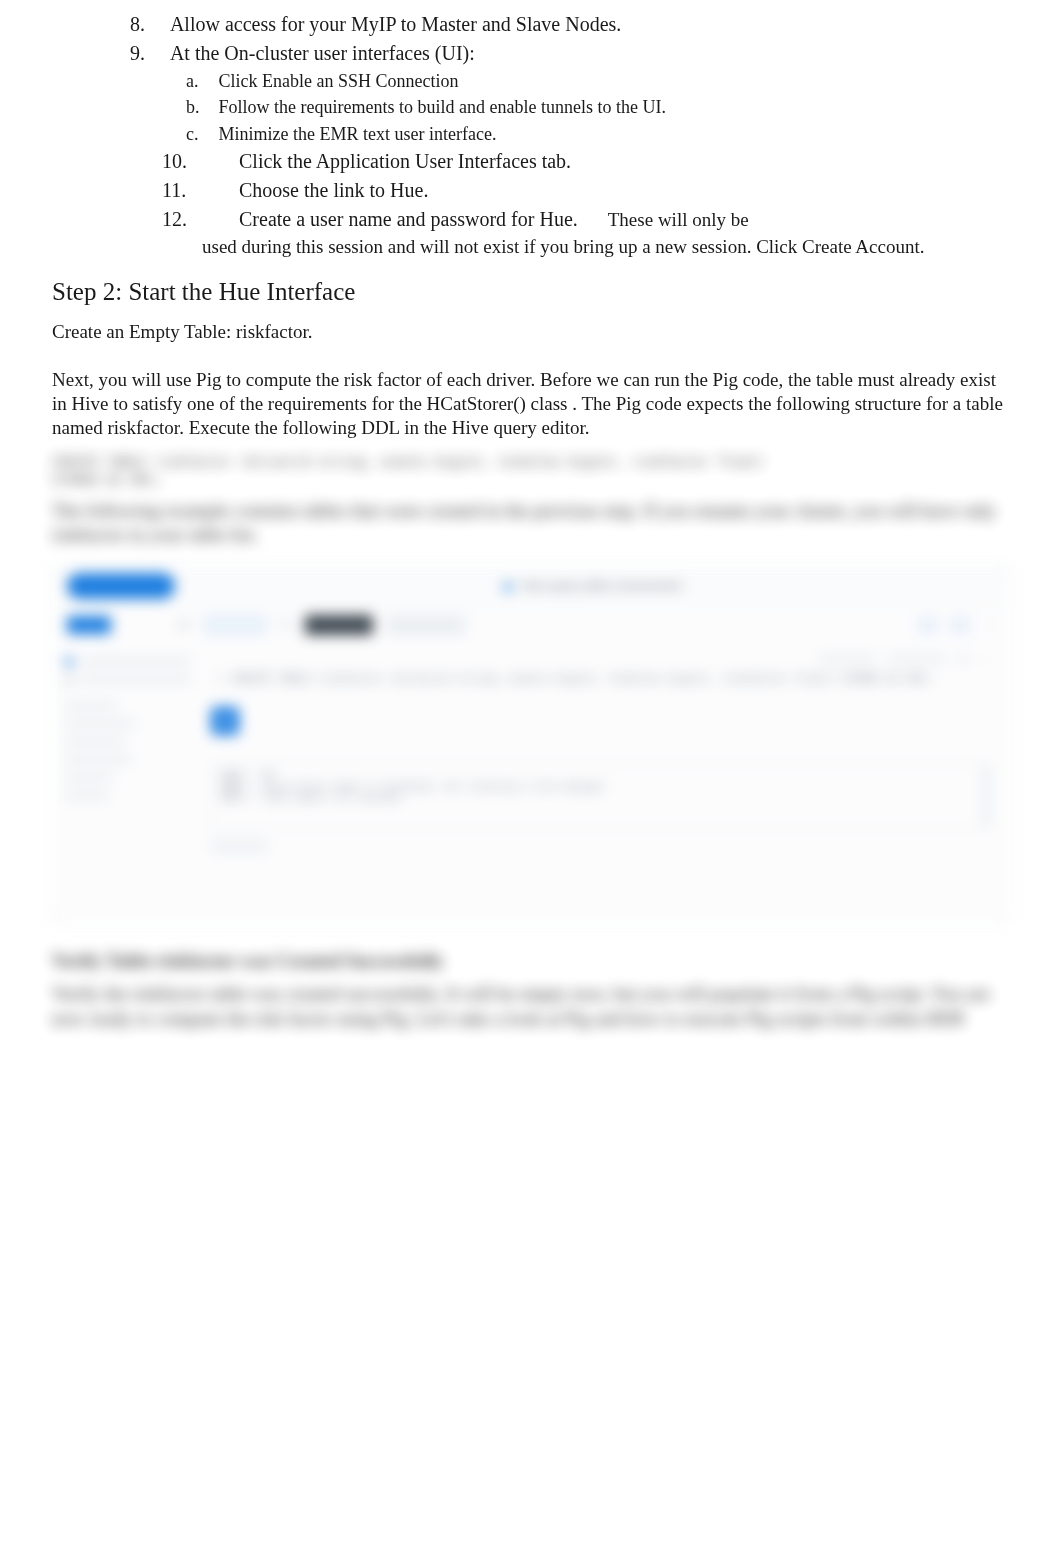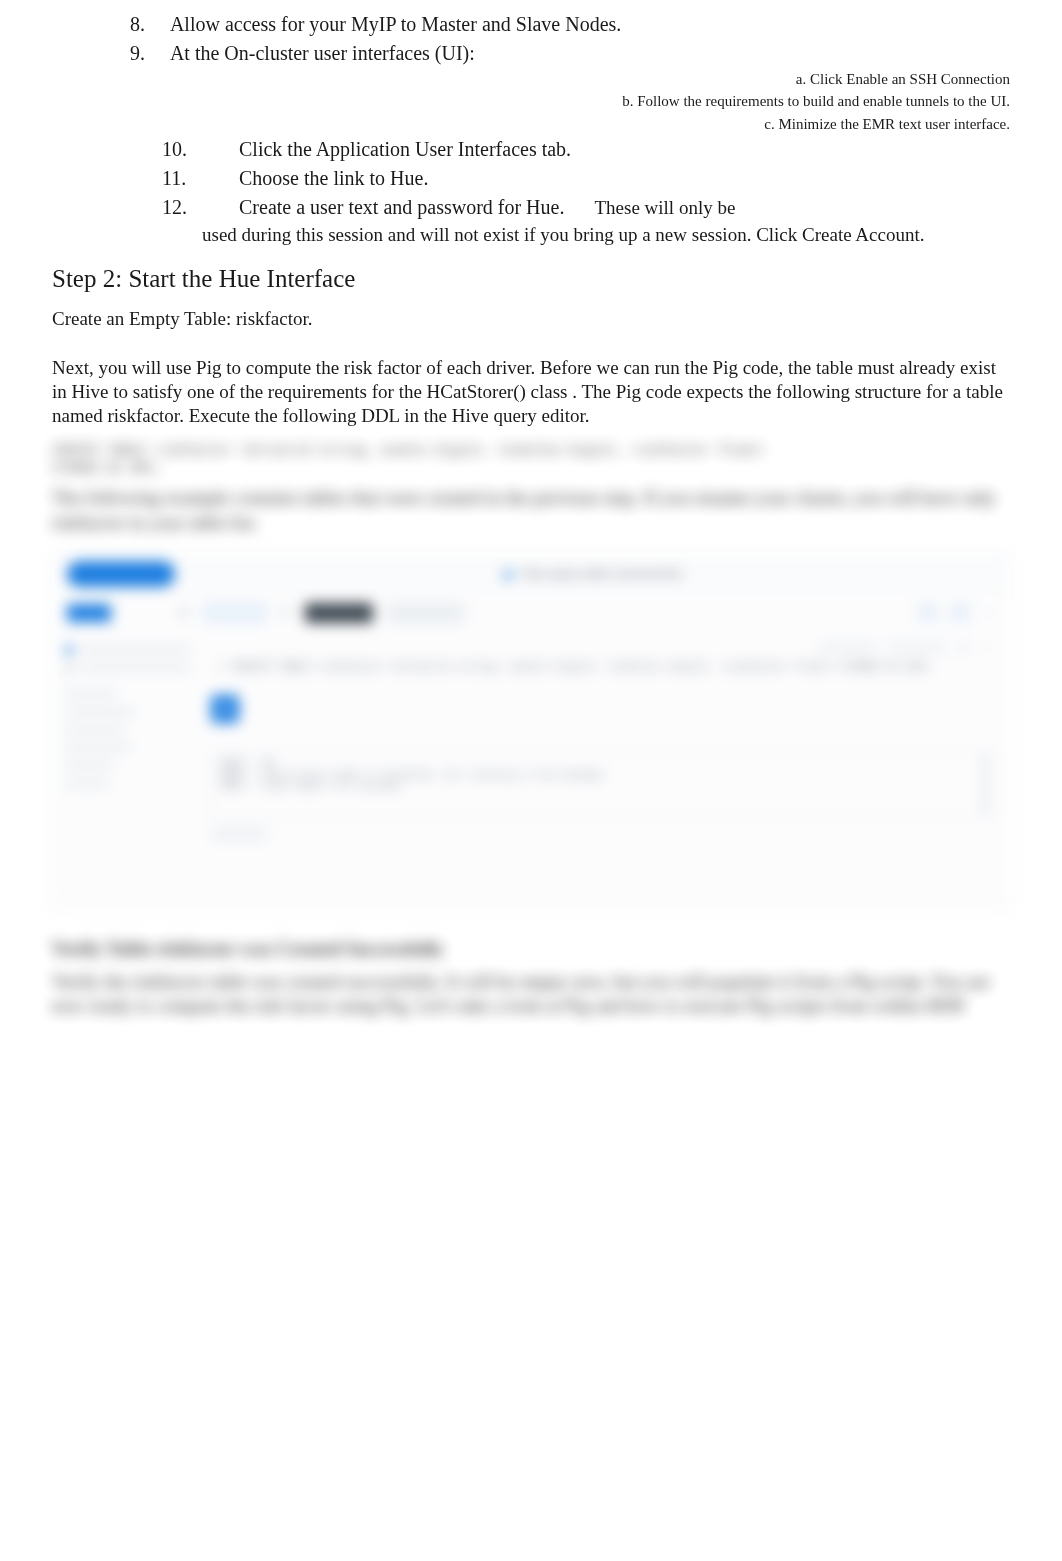--- a/index.html
+++ b/index.html
@@ -25,22 +25,21 @@
   }
   .ol-top .num.wide {
     width: 72px;
     margin-left: 32px;
   }
   .ol-top .item-line {
     padding: 1px 0;
   }
   .ol-sub {
     padding-left: 56px;
-    font-size: 15px;
-    text-align: right;
+    font-size: 18px;
   }
   .ol-sub .subnum {
     display: inline-block;
     width: 28px;
     vertical-align: top;
   }
   .ol-top .tail {
     font-size: 19px;
   }
   .ol-top .cont {
@@ -277,21 +276,21 @@
       <span>Click the Application User Interfaces tab.</span>
     </div>
 
     <div class="item-line">
       <span class="num wide">11.</span>
       <span>Choose the link to Hue.</span>
     </div>
 
     <div class="item-line">
       <span class="num wide">12.</span>
-      <span>Create a user text and password for Hue.</span>
+      <span>Create a user name and password for Hue.</span>
       <span>&nbsp;&nbsp;&nbsp;&nbsp;</span>
       <span class="tail">These will only be</span>
     </div>
     <div class="cont">
       <span class="cont-text">used during this session and will not exist if you bring up a new session. Click Create Account.</span>
     </div>
 
   </div>
 
   <h2 class="step">Step 2: Start the Hue Interface</h2>

